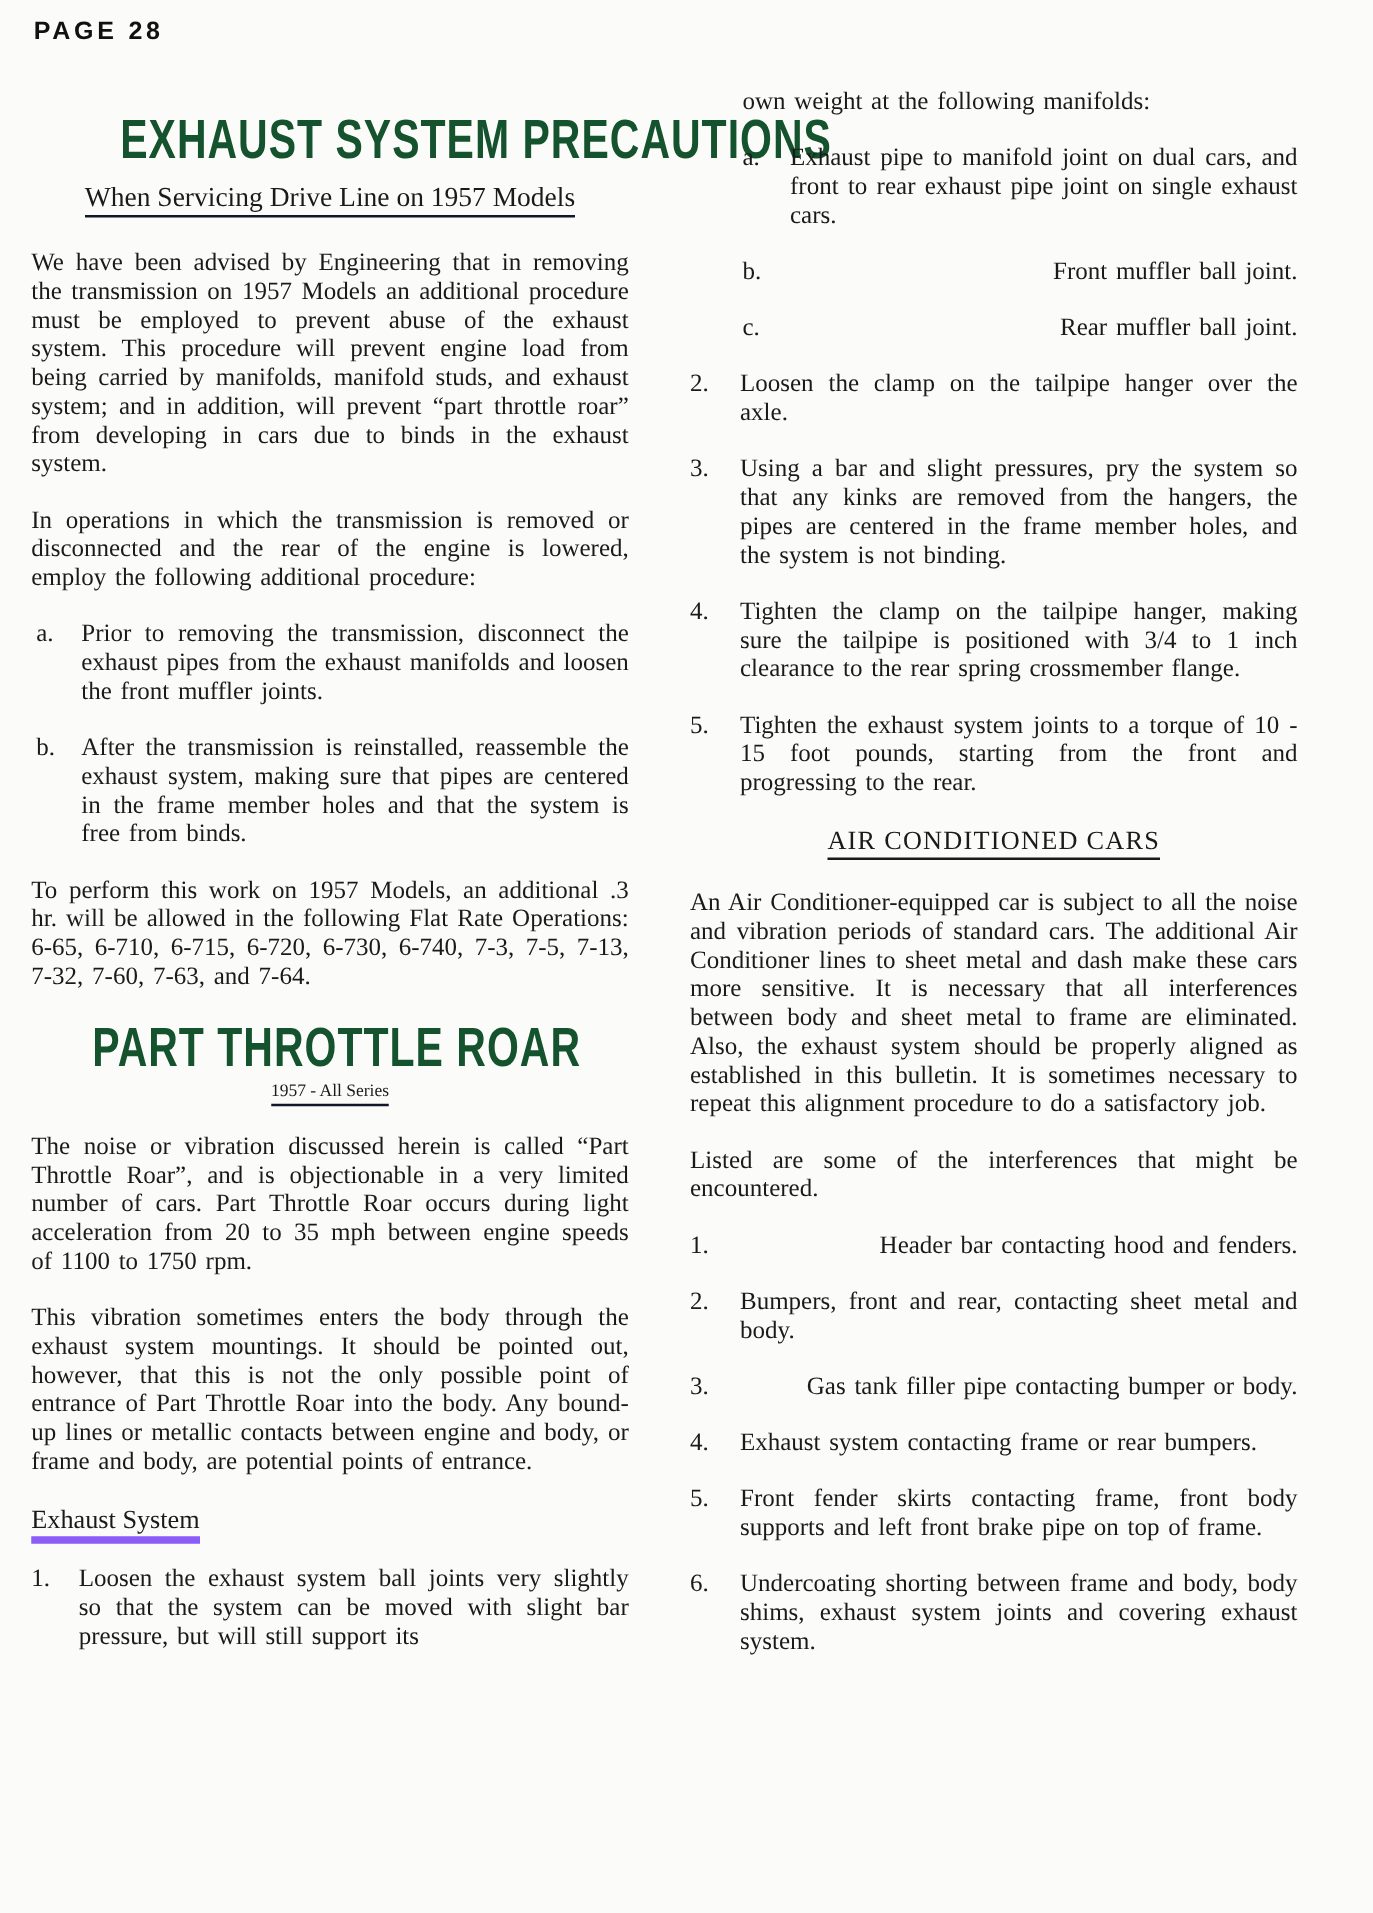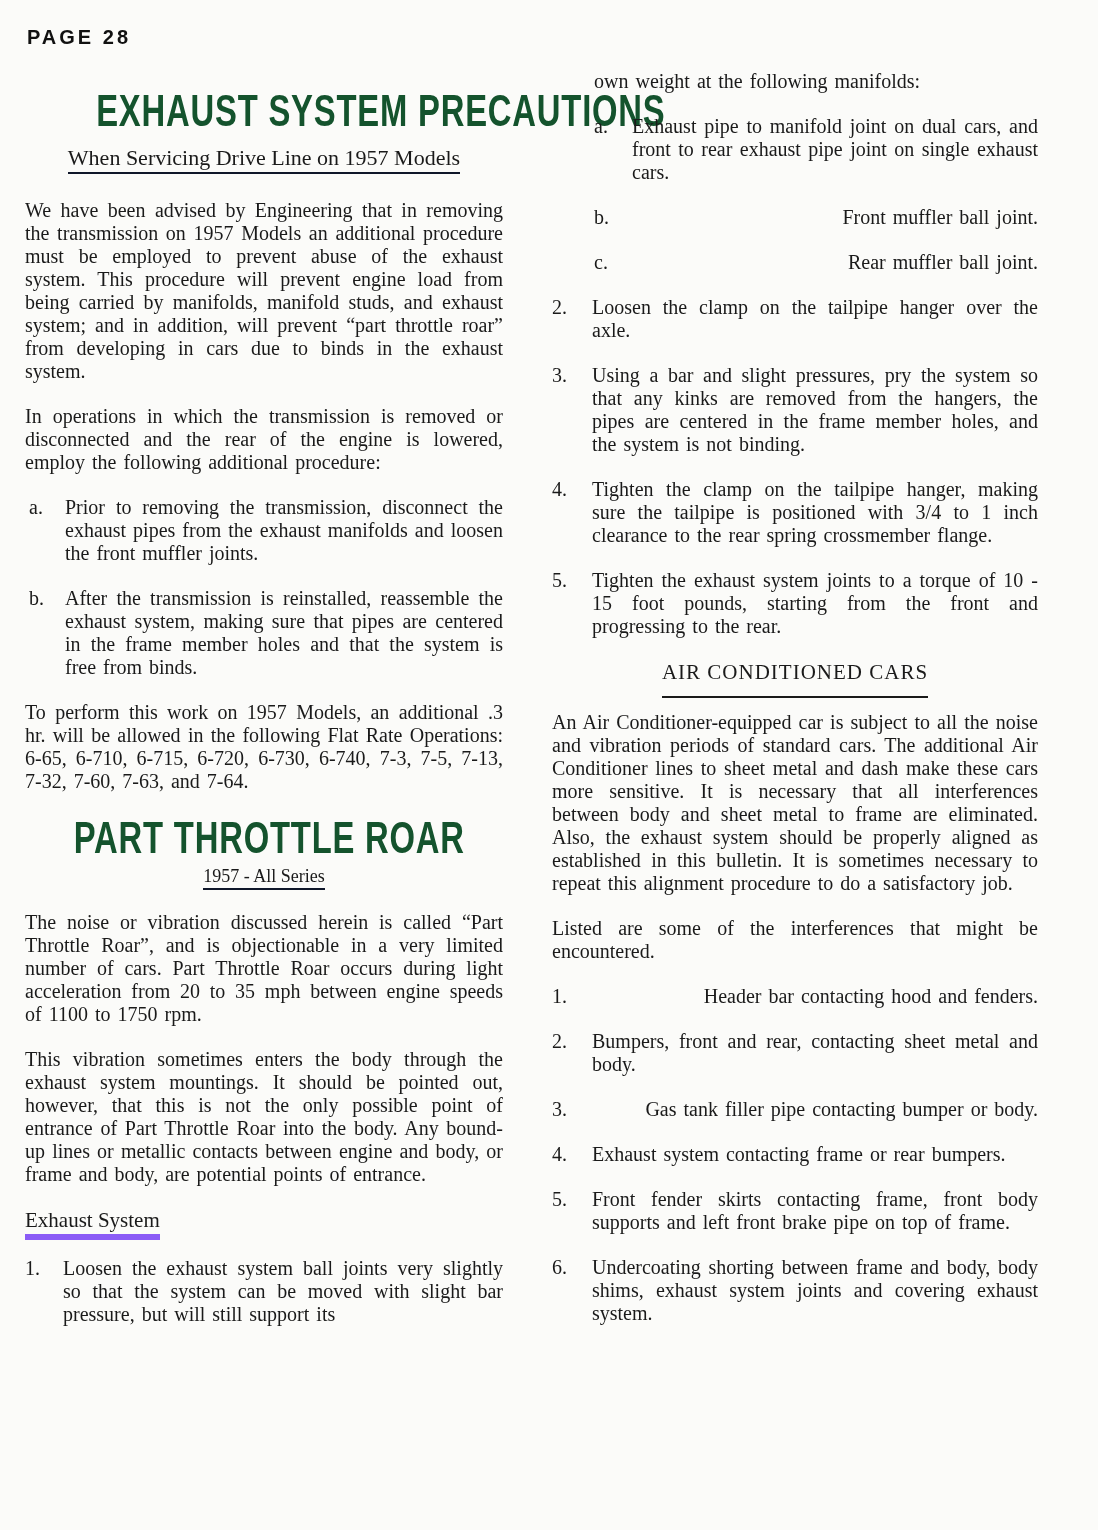--- a/index.html
+++ b/index.html
@@ -10,21 +10,20 @@
     color: #1a1a1a;
     -webkit-font-smoothing: antialiased;
   }
   .page { position: relative; width: 1098px; height: 1530px; overflow: hidden; }
 
   .page-num {
     position: absolute; left: 27px; top: 14px;
     font-family: "Liberation Sans", sans-serif;
     font-weight: bold; font-size: 20px; letter-spacing: 3px;
     color: #111;
-    margin-top: 12px;
   }
 
   .col { position: absolute; }
   .col-left  { left: 25px;  top: 88px; width: 478px; }
   .col-right { left: 552px; top: 70px; width: 486px; }
 
   .big-title {
     margin: 0 0 10px 0;
     text-align: center;
     font-family: "Liberation Sans", sans-serif;
@@ -43,21 +42,21 @@
 
   .sub-center {
     text-align: center;
     font-size: 22px;
     margin: 0 0 28px 0;
   }
   .sub-center .u {
     border-bottom: 2px solid #0f172a;
     padding-bottom: 2px;
   }
-  .sub-small { margin-bottom: 24px; font-size: 18px; }
+  .sub-small { margin-bottom: 24px; font-size: 14px; }
 
   p.body {
     font-size: 20px;
     line-height: 23px;
     text-align: justify;
     word-spacing: 2px;
     margin: 0 0 22px 0;
   }
 
   .li {
@@ -85,21 +84,21 @@
   }
 
   .serif-heading {
     text-align: center;
     font-size: 21px;
     letter-spacing: 1px;
     margin: 4px 0 26px 0;
   }
   .serif-heading .u {
     border-bottom: 2px solid #1a1a1a;
-    padding-bottom: 12px;
+    padding-bottom: 2px;
   }
 
   .subhead {
     font-size: 21px;
     margin: 0 0 24px 0;
   }
   .subhead .u {
     border-bottom: 6px solid #8b5cf6;
     padding-bottom: 2px;
   }

